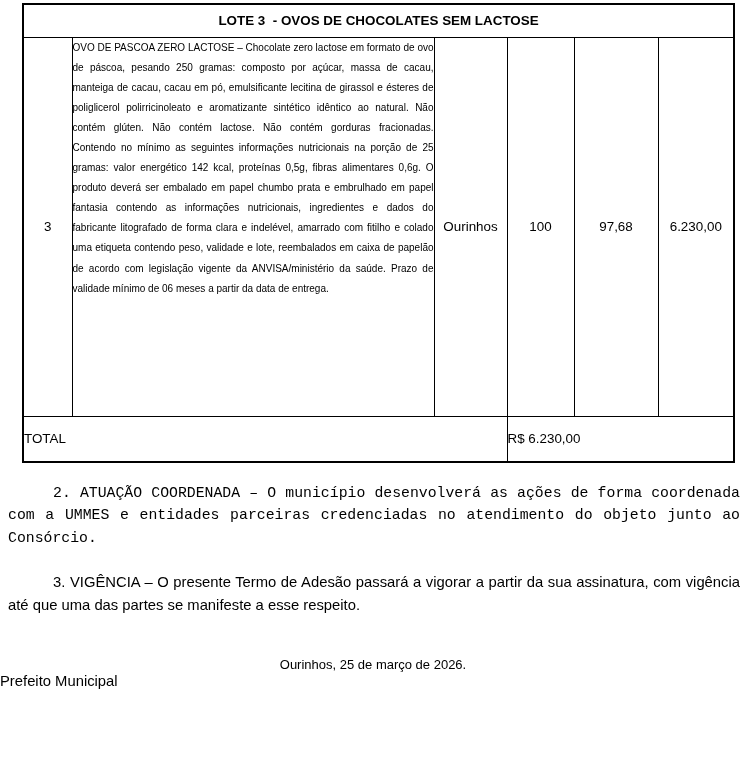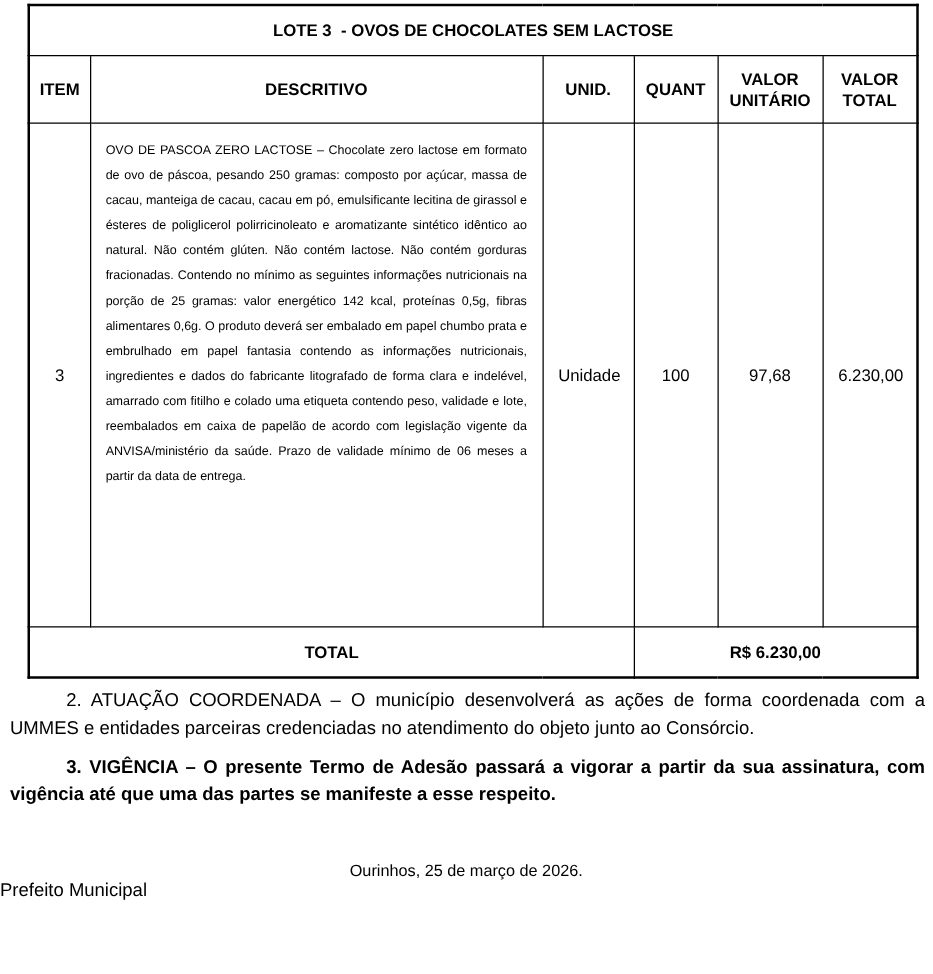--- a/index.html
+++ b/index.html
@@ -16,21 +16,21 @@
   
   table.lot-table {
     border-collapse: collapse;
     table-layout: fixed;
     width: 711px;
     margin: 3px 0 0 22px;
     border: 2px solid #000;
   }
   table.lot-table th, table.lot-table td {
     border: 1px solid #000;
-    padding: 12px;
+    padding: 0;
     font-size: 13.4px;
   }
   tr.title-row th {
     height: 33px;
     font-weight: bold;
     text-align: center;
     vertical-align: middle;
     white-space: pre-wrap;
   }
   tr.head-row th {
@@ -50,36 +50,36 @@
     vertical-align: top;
     padding: 3px 5px 3px 6px;
   }
   td.desc-cell .desc-text {
     min-height: 378px;
     line-height: 20.1px;
     font-size: 10px;
     text-align: justify;
   }
   tr.total-row td {
-    height: 33px;
-    font-weight: bold;
-    text-align: center;
+    height: 46px;
+    font-weight: normal;
+    text-align: left;
     vertical-align: middle;
   }
 
   
   .para {
     margin: 0 6px 0 8px;
     font-size: 14.8px;
     line-height: 22.4px;
     text-align: justify;
     text-indent: 45px;
   }
-  .para-2 { margin-top: 7px; }
-  .para-3 { margin-top: 8px; font-weight: bold; }
+  .para-2 { margin-top: 19px; font-family: Liberation Mono, monospace; }
+  .para-3 { margin-top: 22px; }
 
   .dateline {
     margin-top: 41px;
     text-align: center;
     font-size: 13px;
   }
   .sig-name {
     margin-top: 41px;
     text-align: center;
     font-size: 14.8px;
@@ -102,34 +102,26 @@
       <col style="width:362px">
       <col style="width:73px">
       <col style="width:67px">
       <col style="width:84px">
       <col style="width:76px">
     </colgroup>
     <tbody>
       <tr class="title-row">
         <th colspan="6">LOTE 3  - OVOS DE CHOCOLATES SEM LACTOSE</th>
       </tr>
-      <tr class="head-row">
-        <th>ITEM</th>
-        <th>DESCRITIVO</th>
-        <th>UNID.</th>
-        <th>QUANT</th>
-        <th>VALOR UNITÁRIO</th>
-        <th>VALOR TOTAL</th>
-      </tr>
       <tr class="body-row">
         <td>3</td>
         <td class="desc-cell">
           <div class="desc-text">OVO DE PASCOA ZERO LACTOSE – Chocolate zero lactose em formato de ovo de páscoa, pesando 250 gramas: composto por açúcar, massa de cacau, manteiga de cacau, cacau em pó, emulsificante lecitina de girassol e ésteres de poliglicerol polirricinoleato e aromatizante sintético idêntico ao natural. Não contém glúten. Não contém lactose. Não contém gorduras fracionadas. Contendo no mínimo as seguintes informações nutricionais na porção de 25 gramas: valor energético 142 kcal, proteínas 0,5g, fibras alimentares 0,6g. O produto deverá ser embalado em papel chumbo prata e embrulhado em papel fantasia contendo as informações nutricionais, ingredientes e dados do fabricante litografado de forma clara e indelével, amarrado com fitilho e colado uma etiqueta contendo peso, validade e lote, reembalados em caixa de papelão de acordo com legislação vigente da ANVISA/ministério da saúde. Prazo de validade mínimo de 06 meses a partir da data de entrega.</div>
         </td>
-        <td>Unidade</td>
+        <td>Ourinhos</td>
         <td>100</td>
         <td>97,68</td>
         <td>6.230,00</td>
       </tr>
       <tr class="total-row">
         <td colspan="3">TOTAL</td>
         <td colspan="3">R$ 6.230,00</td>
       </tr>
     </tbody>
   </table>

